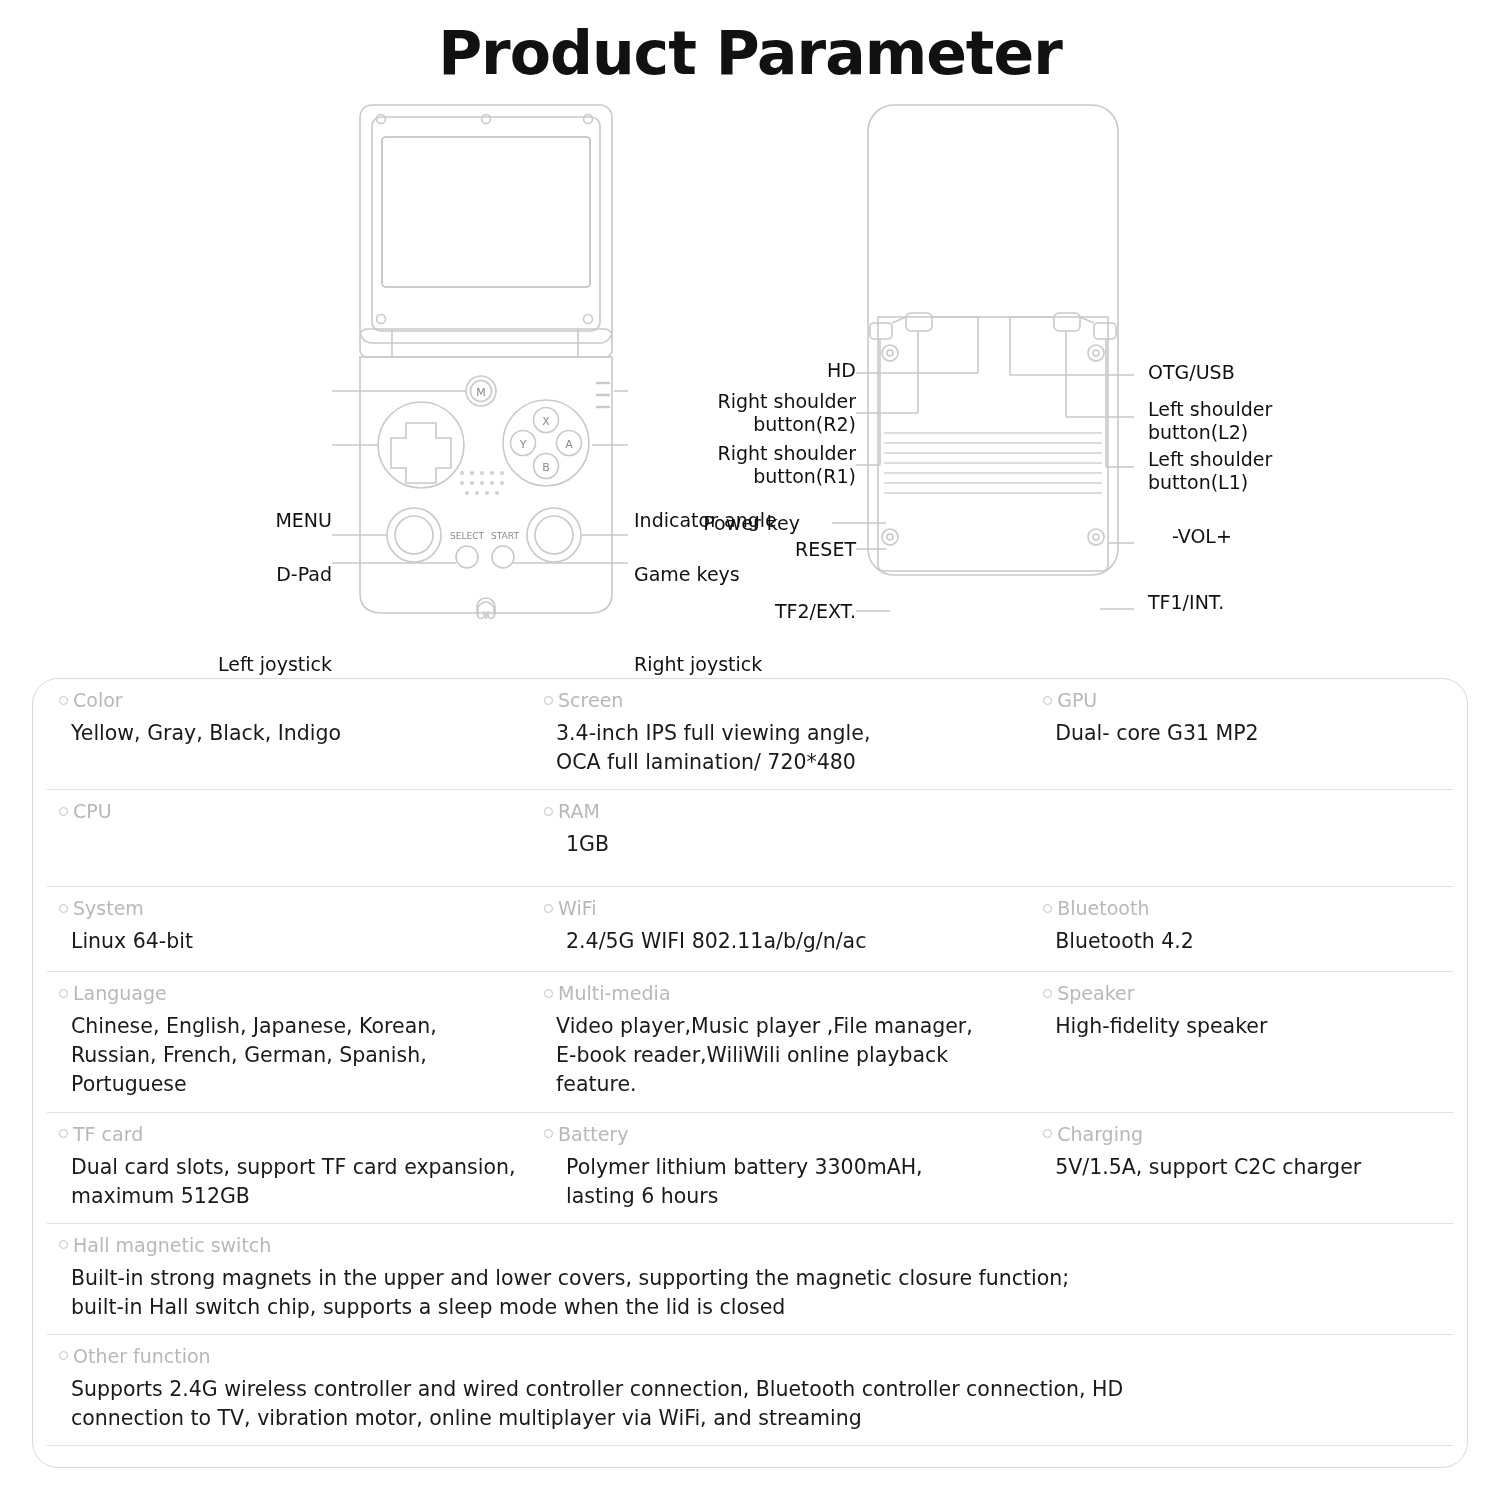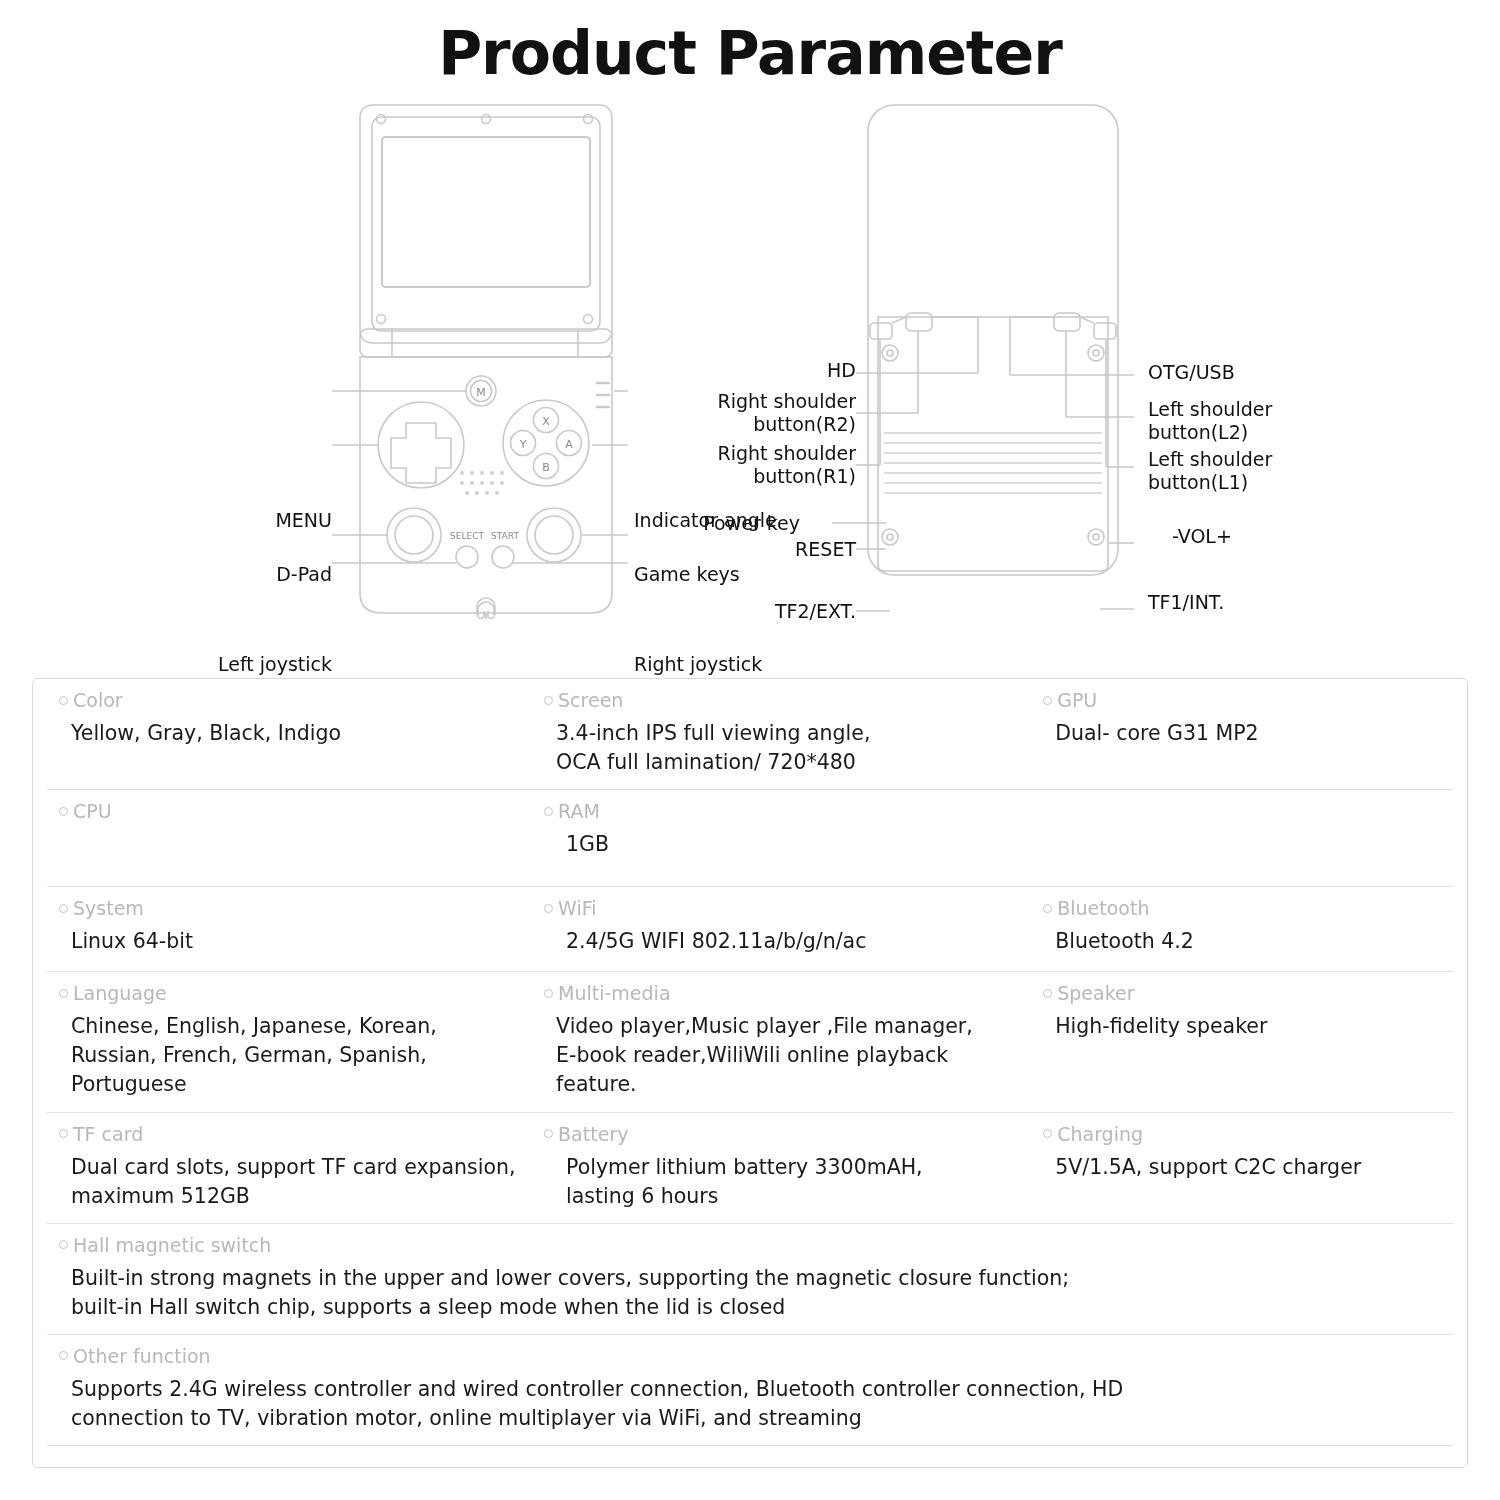--- a/index.html
+++ b/index.html
@@ -49,21 +49,21 @@
   .lbl.right { text-align: right; }
 
   
   .spec-card {
     position: absolute;
     left: 32px;
     top: 678px;
     width: 1436px;
     height: 790px;
     border: 1.5px solid #d9d9d9;
-    border-radius: 6px;
+    border-radius: 26px;
     box-sizing: border-box;
     background: #fff;
     overflow: hidden;
   }
   .spec-inner {
     padding: 0 14px;
   }
   .spec-row {
     display: flex;
     border-bottom: 1px solid #e2e2e2;

